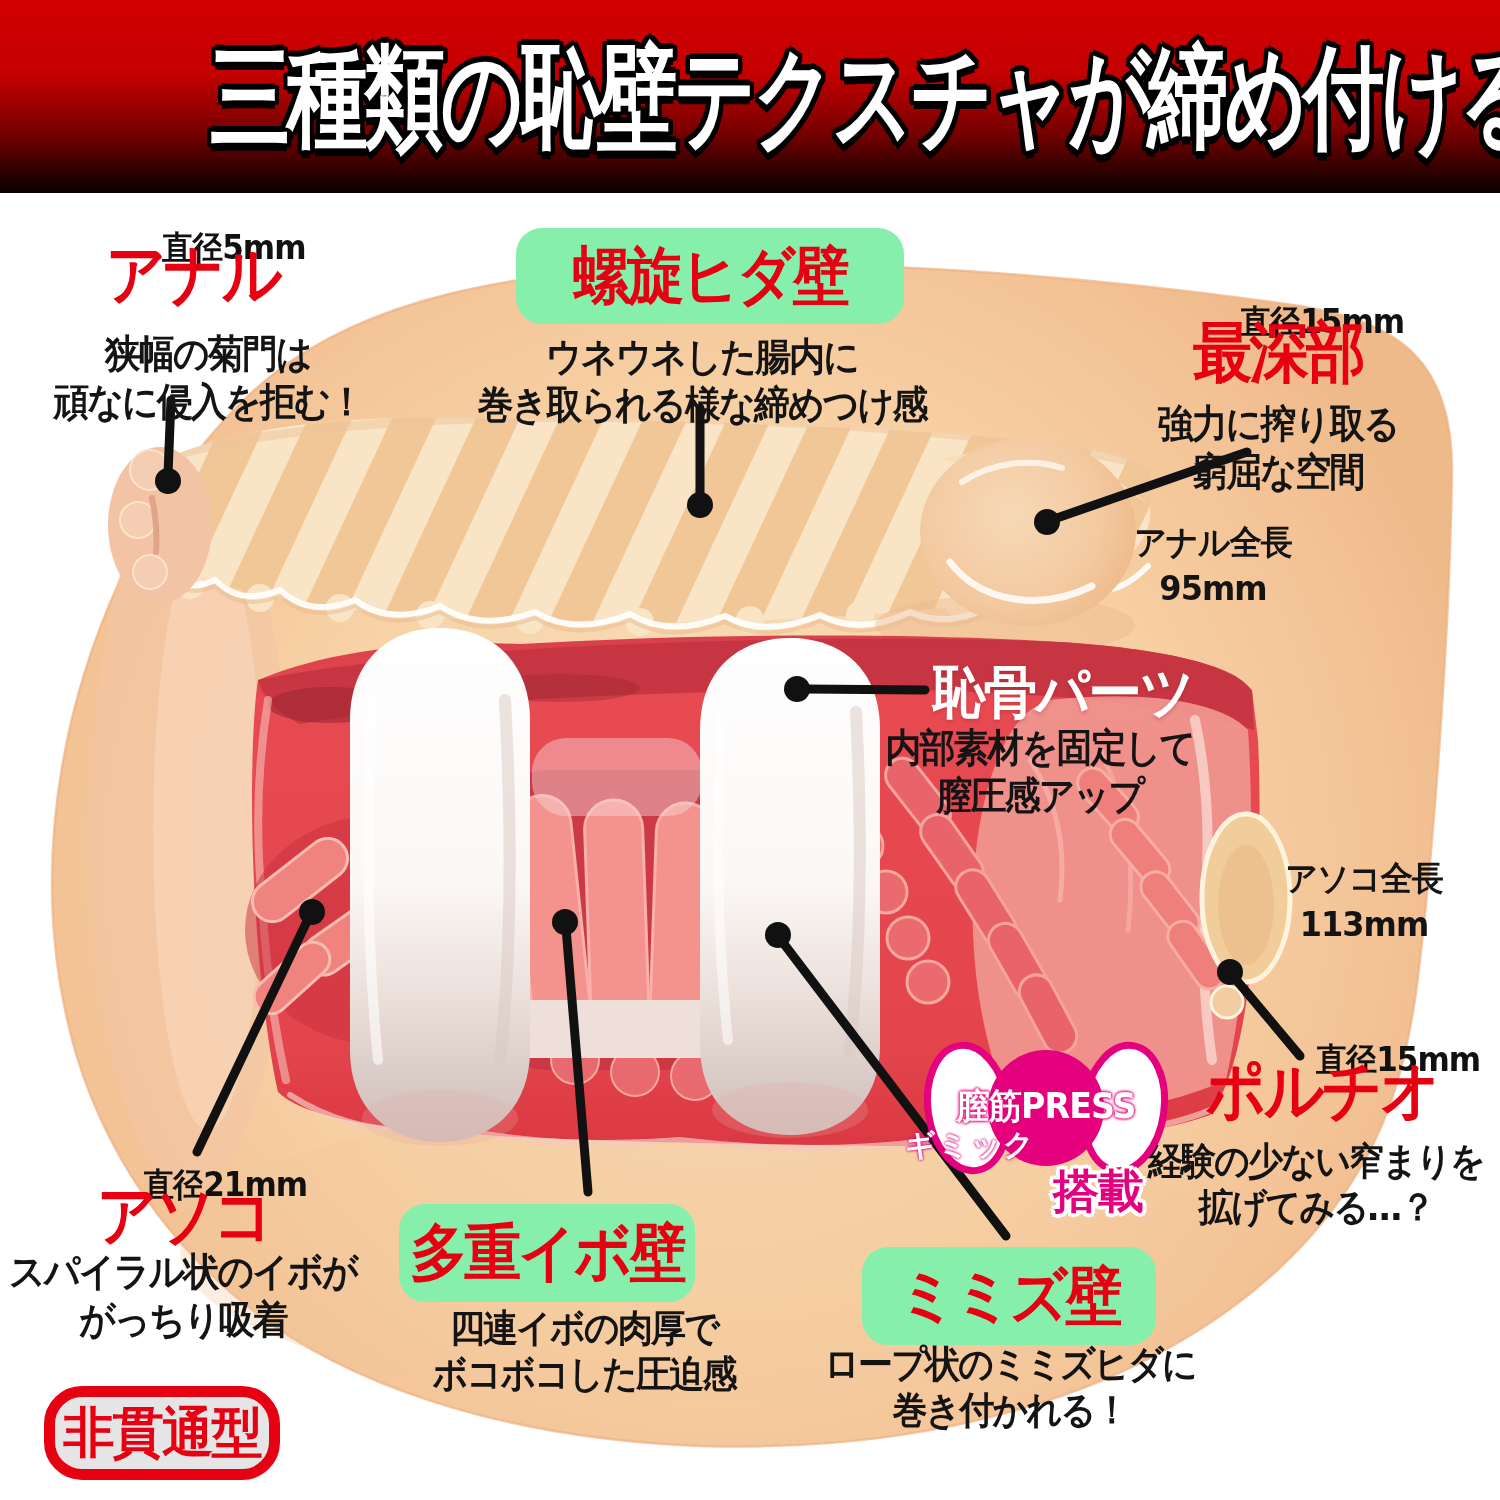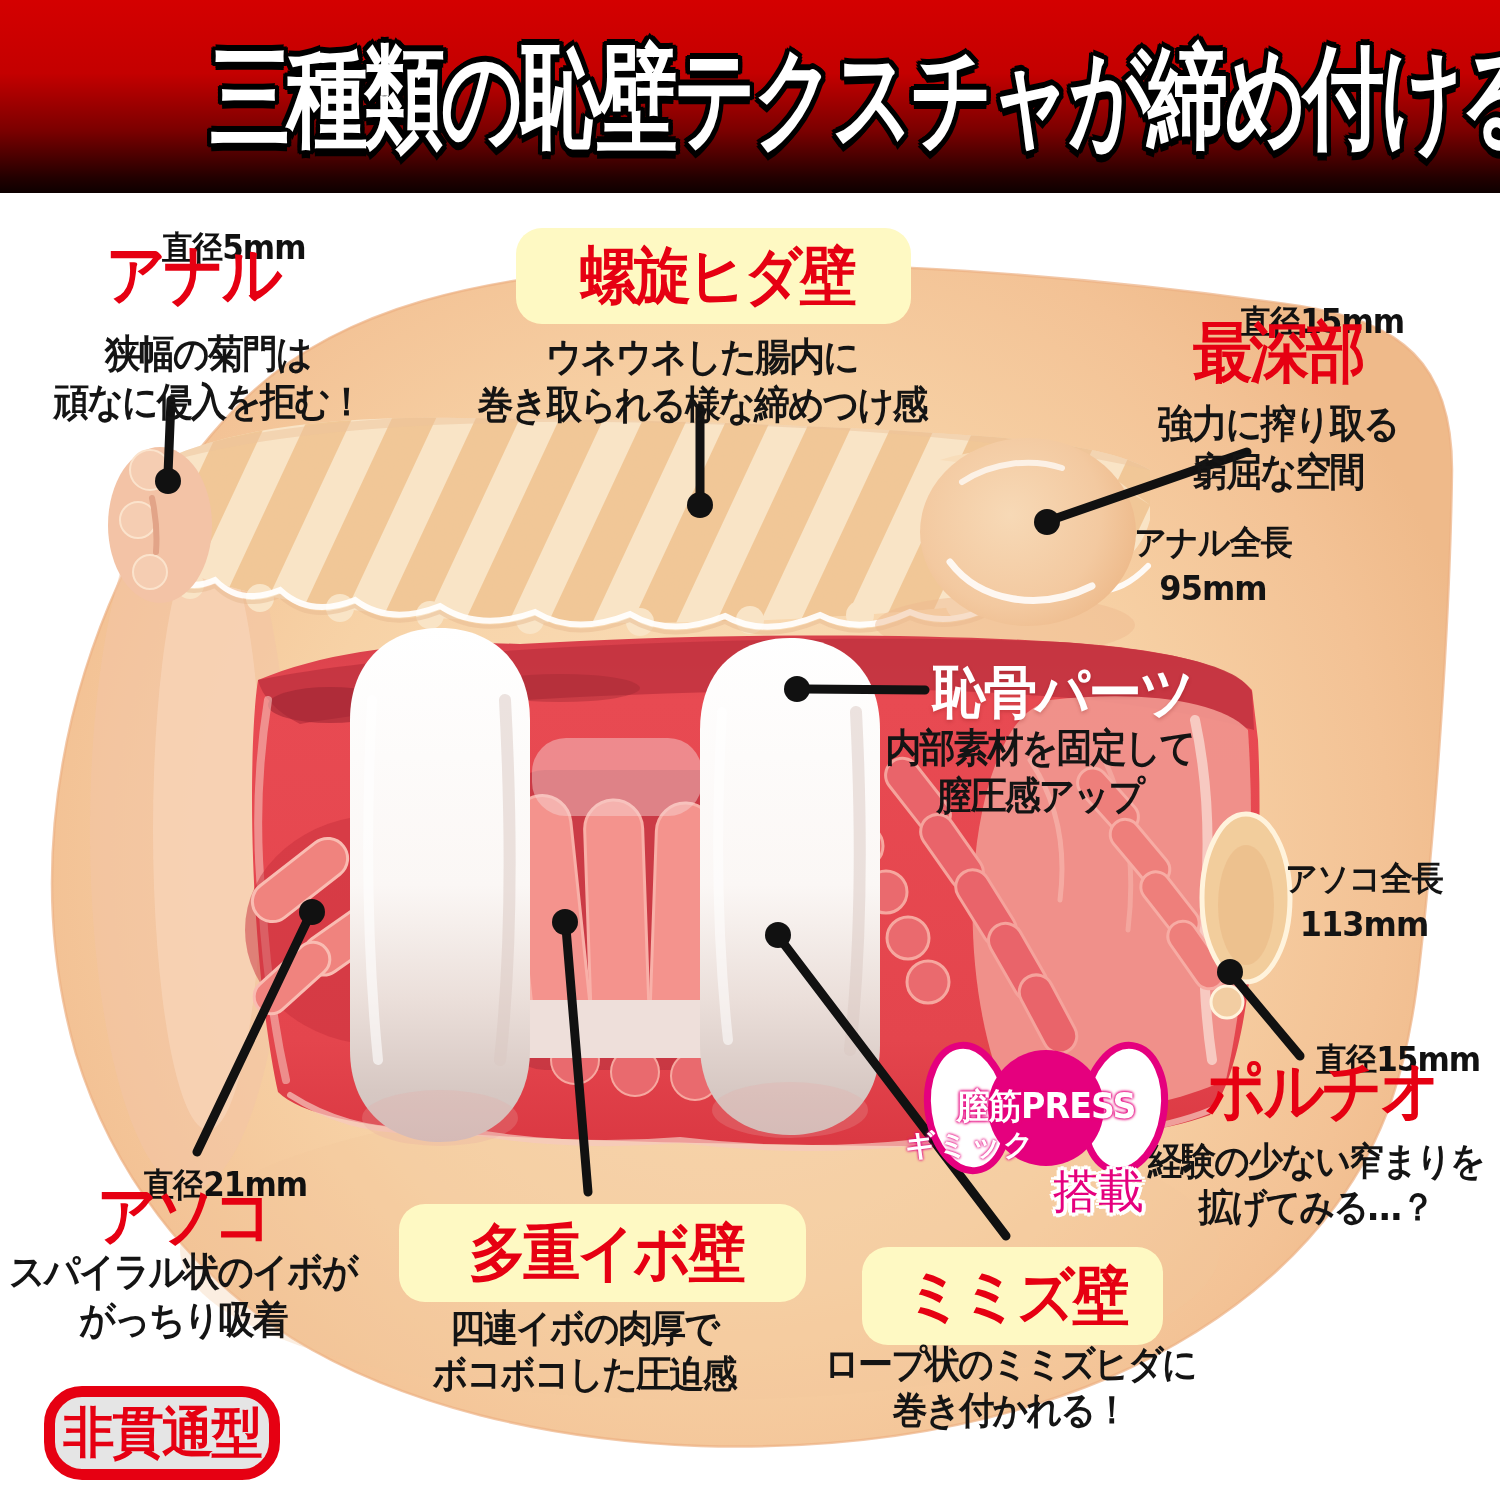--- a/index.html
+++ b/index.html
@@ -19,35 +19,35 @@
   .art{position:absolute;left:0;top:0;width:1500px;height:1500px;}
   
   .abs{position:absolute;white-space:nowrap;}
   .dia{font-size:33px;font-weight:600;color:#111;letter-spacing:-1px;transform:scaleX(.94);transform-origin:left top;}
   .red-name{font-size:66px;font-weight:800;color:#e60012;letter-spacing:-3px;line-height:1;
             transform:translateX(-50%) scaleX(.9);transform-origin:center top;}
   .desc{font-size:39px;font-weight:600;color:#141414;letter-spacing:-2px;line-height:1.22;text-align:center;
         transform:translateX(-50%) scaleX(.92);transform-origin:center top;}
   .len{font-size:34px;font-weight:600;color:#141414;letter-spacing:-1px;line-height:1.35;text-align:center;
        transform:translateX(-50%) scaleX(.94);transform-origin:center top;}
-  .badge-yellow{background:#fef9c3;border-radius:26px;display:flex;align-items:center;justify-content:center;padding-left:7px;}
+  .badge-yellow{background:#86efac;border-radius:26px;display:flex;align-items:center;justify-content:center;}
   .badge-yellow .t{font-size:62px;font-weight:800;color:#e60012;letter-spacing:-3px;
                    transform:scaleX(.92);white-space:nowrap;}
   .white-name{font-size:57px;font-weight:800;color:#ffffff;letter-spacing:-2px;line-height:1;
               transform:scaleX(.94);transform-origin:left top;text-shadow:0 2px 4px rgba(120,20,20,.25);}
   
   .press{position:absolute;left:905px;top:1033px;width:290px;height:195px;}
   .press svg{position:absolute;left:0;top:0;}
   .press .l1{position:absolute;left:0;top:50px;width:282px;text-align:center;color:#fff;
              font-size:35px;font-weight:800;letter-spacing:-1px;transform:scaleX(.95);
              text-shadow:0 0 3px #e5007e,0 0 3px #e5007e,0 0 4px #e5007e;}
   .press .l2{position:absolute;left:0;top:92px;width:282px;text-align:left;color:#fff;
              font-size:30px;font-weight:700;letter-spacing:2px;
              text-shadow:0 0 3px #e5007e,0 0 3px #e5007e;}
-  .press .l3{position:absolute;left:148px;top:128px;color:#e5007e;font-size:46px;font-weight:400;letter-spacing:-1px;
+  .press .l3{position:absolute;left:148px;top:128px;color:#e5007e;font-size:46px;font-weight:700;letter-spacing:-1px;
              text-shadow:-3px -3px 0 #fff,3px -3px 0 #fff,-3px 3px 0 #fff,3px 3px 0 #fff,4px 0 0 #fff,-4px 0 0 #fff,0 4px 0 #fff,0 -4px 0 #fff;}
   
   .type-badge{position:absolute;left:44px;top:1386px;width:236px;height:94px;border:11px solid #e60012;
               border-radius:38px;background:#e5e5e5;box-sizing:border-box;
               display:flex;align-items:center;justify-content:center;}
   .type-badge .t{font-size:54px;font-weight:800;color:#e60012;letter-spacing:-2px;transform:scaleX(.95);}
 </style>
 </head>
 <body>
 
@@ -284,21 +284,21 @@
     <div>拡げてみる…？</div>
   </div>
 
   <div class="abs dia" style="left:143px;top:1163px;">直径21mm</div>
   <div class="abs red-name" style="left:184px;top:1183px;">アソコ</div>
   <div class="abs desc" style="left:183px;top:1248px;">
     <div>スパイラル状のイボが</div>
     <div>がっちり吸着</div>
   </div>
 
-  <div class="abs badge-yellow" style="left:399px;top:1204px;width:400px;height:98px;">
+  <div class="abs badge-yellow" style="left:399px;top:1204px;width:296px;height:98px;">
     <div class="t">多重イボ壁</div>
   </div>
   <div class="abs desc" style="left:584px;top:1305px;font-size:38px;">
     <div>四連イボの肉厚で</div>
     <div>ボコボコした圧迫感</div>
   </div>
 
   <div class="abs badge-yellow" style="left:862px;top:1239px;width:294px;height:98px;margin-top:8px;">
     <div class="t">ミミズ壁</div>
   </div>

